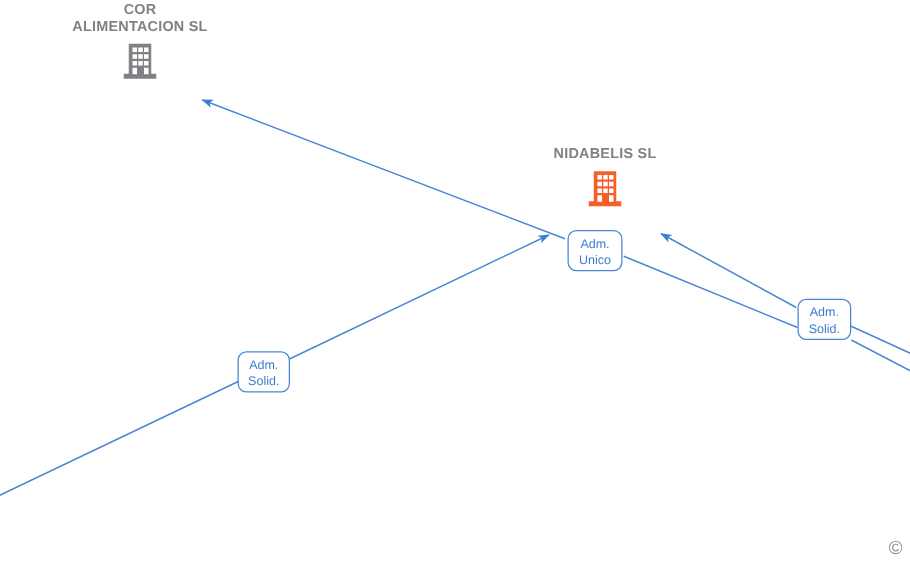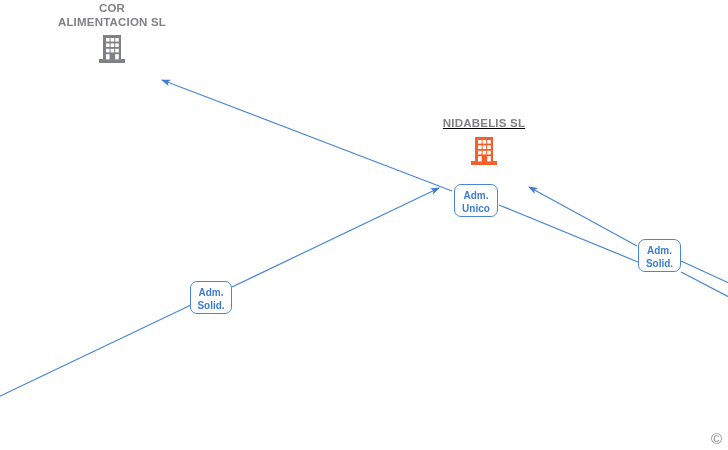--- a/index.html
+++ b/index.html
@@ -52,21 +52,20 @@
     box-sizing: border-box;
     background: #ffffff;
     border: 1.4px solid #4a86d4;
     border-radius: 7px;
     color: #3c7dd0;
     font-size: 10px;
     line-height: 13px;
     text-align: center;
     padding-top: 4px;
     white-space: pre-line;
-    font-weight: bold;
   }
 
   
   #watermark {
     position: absolute;
     right: 6px;
     bottom: 4px;
     display: flex;
     align-items: center;
     gap: 5px;
@@ -135,21 +134,21 @@
           <rect x="11" y="15.8" width="3.6" height="3.6"></rect>
           <rect x="15.6" y="15.8" width="3.6" height="3.6"></rect>
           <rect x="20.2" y="15.8" width="3.6" height="3.6"></rect>
           <rect x="11" y="21.2" width="3.6" height="5.2"></rect>
           <rect x="20.2" y="21.2" width="3.6" height="5.2"></rect>
         </g>
       </svg>
     </div>
   </div>
 
-  <div class="node" style="left:484px; top:117px;text-decoration:underline;">
+  <div class="node" style="left:484px; top:117px;">
     <div class="node-label">NIDABELIS  SL</div>
     <div class="node-icon">
       <svg width="34" height="34" viewBox="0 0 34 34" xmlns="http://www.w3.org/2000/svg">
         <g fill="#f4602a">
           <rect x="8" y="2" width="18" height="27"></rect>
           <rect x="4" y="26" width="26" height="4"></rect>
         </g>
         <g fill="#ffffff">
           <rect x="11" y="5" width="3.6" height="3.6"></rect>
           <rect x="15.6" y="5" width="3.6" height="3.6"></rect>

